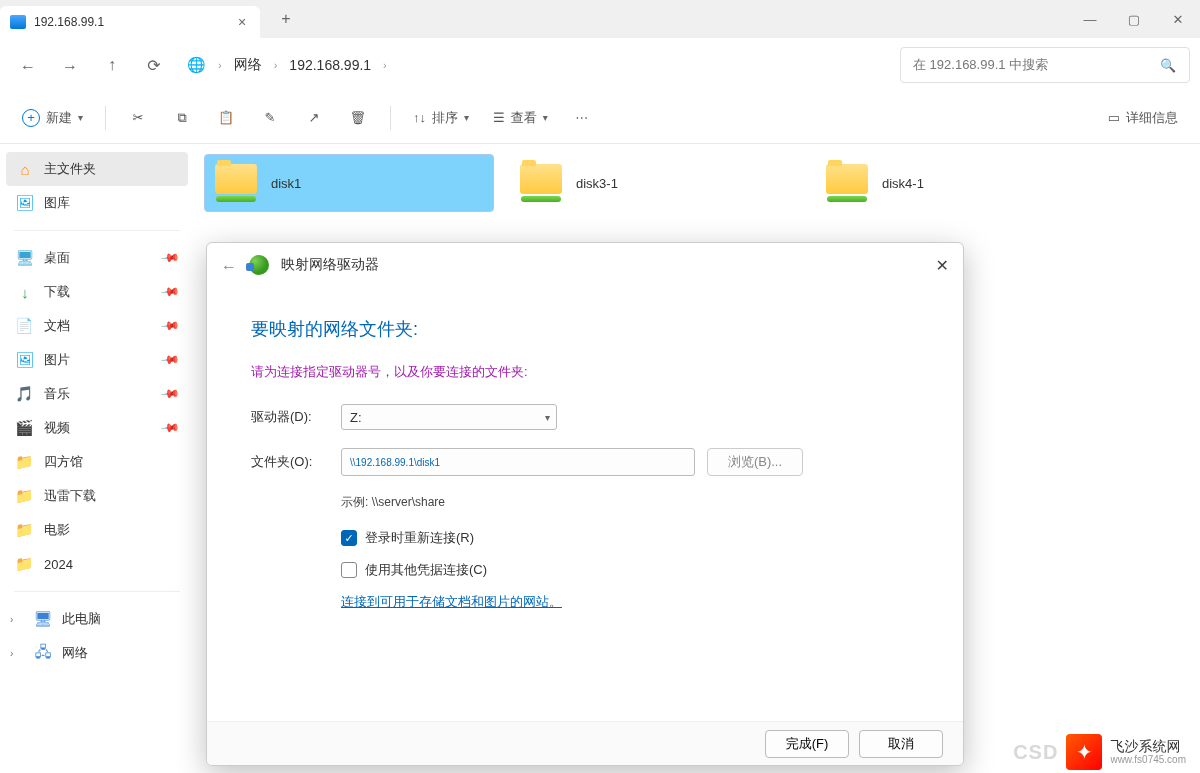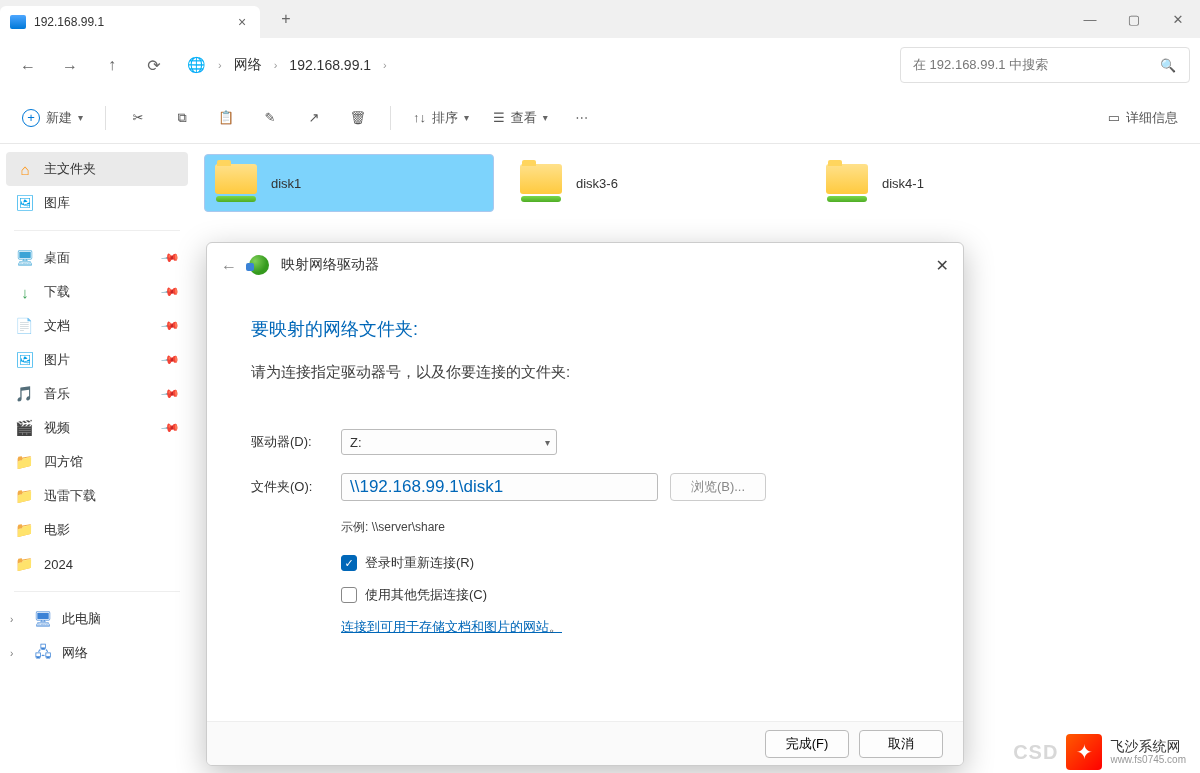--- a/index.html
+++ b/index.html
@@ -68,26 +68,26 @@
 
 .dialog-backdrop { position: absolute; top: 242px; left: 206px; width: 758px; height: 524px; background: #fff; border: 1px solid #ccc; box-shadow: 0 8px 30px rgba(0,0,0,0.25); border-radius: 6px; overflow: hidden; }
 .dlg-header { height: 44px; display: flex; align-items: center; padding: 0 14px; gap: 12px; }
 .dlg-back { color: #888; font-size: 16px; }
 .dlg-icon { width: 20px; height: 20px; background: radial-gradient(circle at 30% 30%, #7FD058, #359A1E 60%); border-radius: 50%; position: relative; }
 .dlg-icon::after { content: ""; position: absolute; left: -3px; top: 8px; width: 8px; height: 8px; background: #3B82D6; border-radius: 2px; }
 .dlg-title { font-size: 14px; }
 .dlg-close { margin-left: auto; font-size: 16px; color: #444; }
 .dlg-body { padding: 30px 44px 10px 44px; }
 .dlg-h1 { color: #0067B8; font-size: 18px; font-weight: 400; margin-bottom: 22px; }
-.dlg-sub { font-size: 15px; color: #404040; margin-bottom: 47px; }
+.dlg-sub { font-size: 13px; color: #a21caf; margin-bottom: 23px; }
 .dlg-row { display: flex; align-items: center; margin-bottom: 18px; gap: 12px; }
 .dlg-label { width: 78px; font-size: 13px; }
 .dlg-select { width: 216px; height: 26px; border: 1px solid #bbb; border-radius: 3px; padding: 0 8px; display: flex; align-items: center; background: #fdfdfd; font-size: 13px; position: relative; }
 .dlg-select-chev { position: absolute; right: 6px; font-size: 10px; color: #666; }
-.dlg-input { width: 317px; height: 28px; border: 1px solid #bbb; border-radius: 3px; padding: 0 8px; font-size: 17px; background: #fdfdfd; display: flex; align-items: center; color: #0067B8; }
+.dlg-input { width: 354px; height: 28px; border: 1px solid #bbb; border-radius: 3px; padding: 0 8px; font-size: 10px; background: #fdfdfd; display: flex; align-items: center; color: #0067B8; }
 .dlg-browse { width: 96px; height: 28px; border: 1px solid #ccc; border-radius: 4px; background: #fdfdfd; color: #888; font-size: 13px; }
 .dlg-example { margin-left: 90px; font-size: 12px; color: #444; margin-bottom: 18px; }
 .dlg-check-row { margin-left: 90px; display: flex; align-items: center; gap: 8px; font-size: 13px; margin-bottom: 14px; }
 .chk { width: 16px; height: 16px; border: 1px solid #888; border-radius: 3px; display: flex; align-items: center; justify-content: center; }
 .chk.checked { background: #0067B8; border-color: #0067B8; color: #fff; font-size: 11px; }
 .dlg-link { margin-left: 90px; color: #0067B8; text-decoration: underline; font-size: 13px; }
 .dlg-footer { position: absolute; bottom: 0; left: 0; right: 0; height: 44px; display: flex; align-items: center; justify-content: flex-end; padding: 0 20px; gap: 10px; border-top: 1px solid #eee; background: #fafafa; }
 .dlg-btn { width: 84px; height: 28px; border: 1px solid #bbb; border-radius: 4px; background: #fdfdfd; font-size: 13px; }
 
 
@@ -255,21 +255,21 @@
           <div class="nf-top"></div>
           <div class="nf-bar"></div>
         </div>
       <span class="folder-label">disk1</span>
     </div>
     <div class="folder-item">
       <div class="net-folder-icon">
           <div class="nf-top"></div>
           <div class="nf-bar"></div>
         </div>
-      <span class="folder-label">disk3-6</span>
+      <span class="folder-label">disk3-1</span>
     </div>
     <div class="folder-item">
       <div class="net-folder-icon">
           <div class="nf-top"></div>
           <div class="nf-bar"></div>
         </div>
       <span class="folder-label">disk4-1</span>
     </div>
   </div>
 </div>

